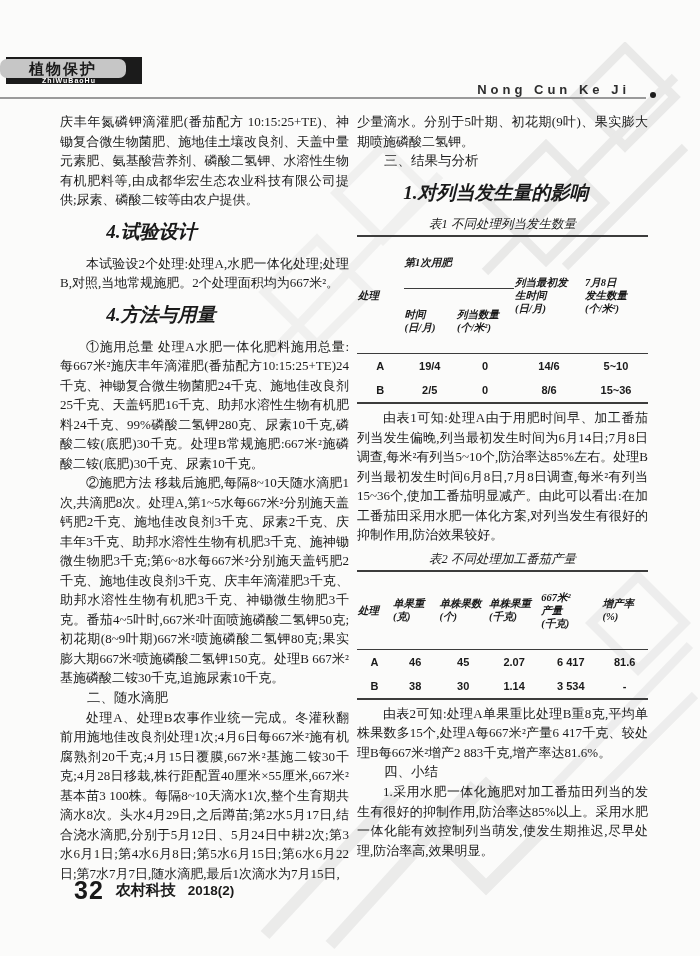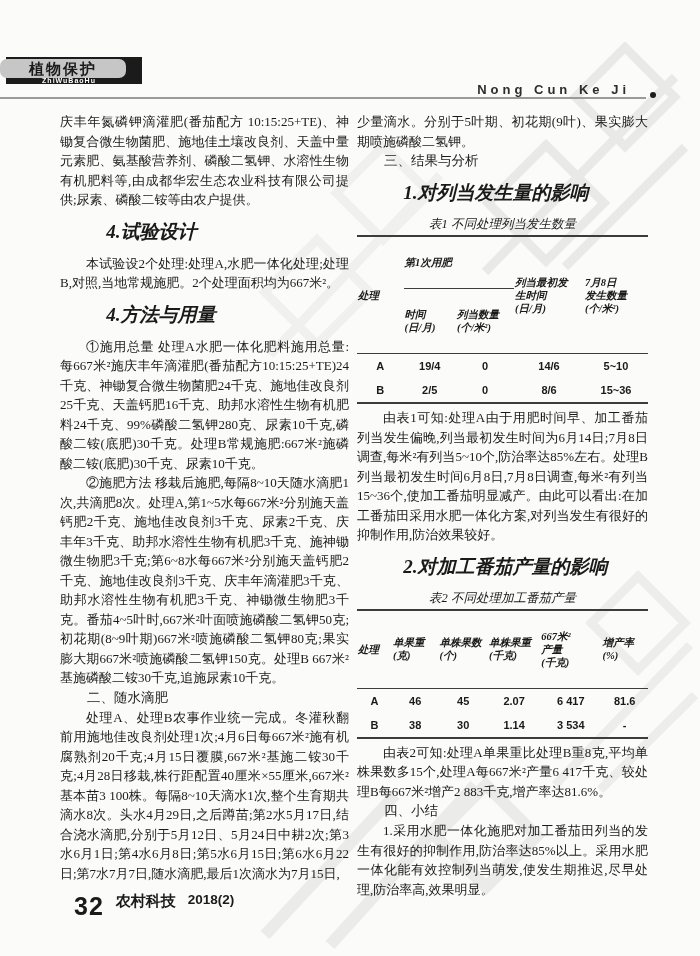--- a/index.html
+++ b/index.html
@@ -34,22 +34,22 @@
     font-size:12.5px;line-height:18px;}
   table{width:100%;border-collapse:collapse;table-layout:fixed;
     border-top:2px solid #3c3c3c;border-bottom:2px solid #3c3c3c;margin:2px 0 4px;}
   thead{border-bottom:1.5px solid #3c3c3c;}
   thead th{font-weight:700;font-style:italic;font-size:10.5px;line-height:13px;
     white-space:pre-line;padding:19px 1px;vertical-align:middle;text-align:left;}
   th.group{border-bottom:1px solid #3c3c3c;}
   tbody td{padding:6px 1px;text-align:center;font-weight:700;font-size:11px;
     font-family:"Liberation Sans","DejaVu Sans",sans-serif;}
   
-  .footer{position:absolute;left:74px;top:876px;display:flex;align-items:flex-start;gap:12px;
-    font-family:"Liberation Sans","DejaVu Sans",sans-serif;font-weight:700;margin-top:16px;}
+  .footer{position:absolute;left:74px;top:876px;display:flex;align-items:center;gap:12px;
+    font-family:"Liberation Sans","DejaVu Sans",sans-serif;font-weight:700;}
   .pageno{font-size:25px;letter-spacing:1px;}
   .fj{font-size:15px;}
   .fi{font-size:13.5px;}
   
   .wm{position:absolute;pointer-events:none;}
 </style>
 </head>
 <body>
 
 <div class="page">
@@ -156,21 +156,20 @@
           <td>B</td>
           <td>2/5</td>
           <td>0</td>
           <td>8/6</td>
           <td>15~36</td>
         </tr>
       </tbody>
     </table>
 
     <p class="body">由表1可知:处理A由于用肥时间早、加工番茄列当发生偏晚,列当最初发生时间为6月14日;7月8日调查,每米²有列当5~10个,防治率达85%左右。处理B列当最初发生时间6月8日,7月8日调查,每米²有列当15~36个,使加工番茄明显减产。由此可以看出:在加工番茄田采用水肥一体化方案,对列当发生有很好的抑制作用,防治效果较好。</p>
-    <p class="sub">2.对加工番茄产量的影响</p>
 
     <p class="tcap">表2  不同处理加工番茄产量</p>
     <table>
       <colgroup>
           <col style="width:12%">
           <col style="width:16%">
           <col style="width:17%">
           <col style="width:18%">
           <col style="width:21%">
           <col style="width:16%">

